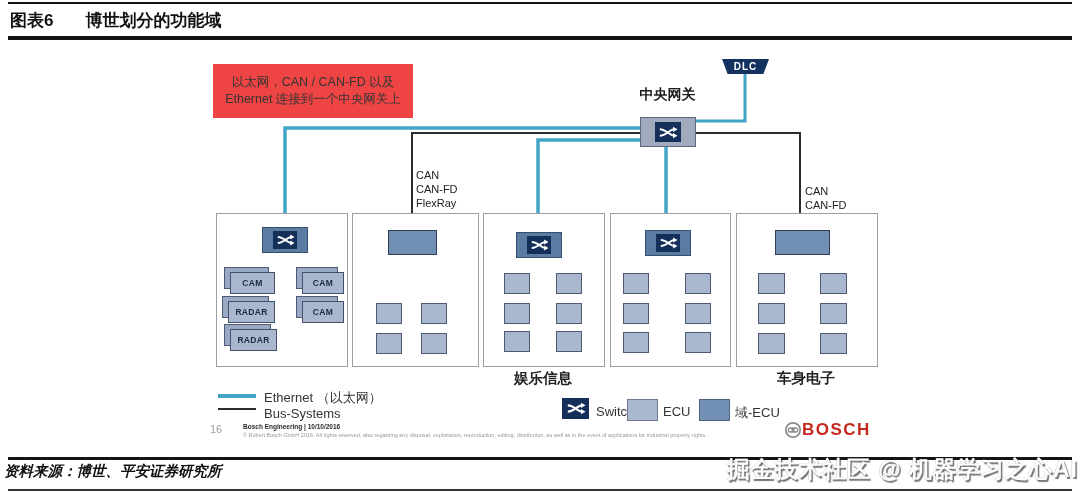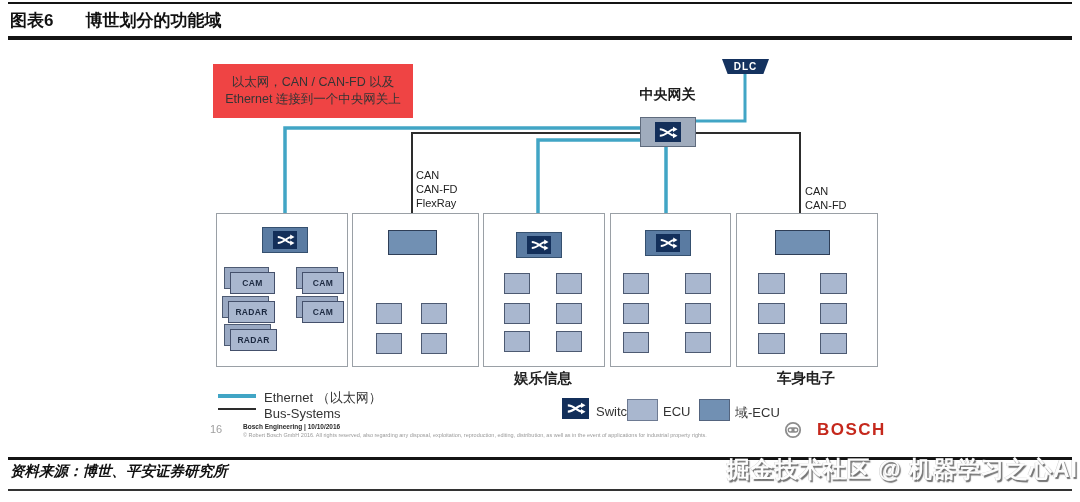--- a/index.html
+++ b/index.html
@@ -49,24 +49,24 @@
     font-size:8.5px;font-weight:bold;color:#1c2940;letter-spacing:0.3px;
   }
   
   .leg-text{position:absolute;font-size:13px;color:#333;z-index:3;}
   .leg-swatch{position:absolute;z-index:3;}
   .leg-box{position:absolute;z-index:3;}
   
   .pageno{position:absolute;left:210px;top:423px;font-size:11px;color:#a0a0a0;}
   .credit{position:absolute;left:243px;top:423px;font-size:6.5px;font-weight:bold;color:#2a2a2a;}
   .copyright{position:absolute;left:243px;top:432px;width:520px;font-size:5.5px;color:#9a9a9a;white-space:nowrap;overflow:hidden;}
-  .bosch{position:absolute;left:784px;top:420px;display:flex;align-items:center;gap:15px;z-index:3;}
+  .bosch{position:absolute;left:784px;top:420px;display:flex;align-items:center;gap:0;z-index:3;}
   .bosch-word{font-size:17px;font-weight:bold;color:#c5281c;letter-spacing:1.5px;}
   
-  .source{position:absolute;left:10px;top:462px;font-family:"Liberation Serif","DejaVu Serif",serif;font-style:italic;font-size:14.5px;font-weight:bold;color:#111;z-index:2;}
+  .source{position:absolute;left:4px;top:462px;font-family:"Liberation Serif","DejaVu Serif",serif;font-style:italic;font-size:14.5px;font-weight:bold;color:#111;z-index:2;}
   .watermark{
     position:absolute;right:2px;top:454px;font-size:23px;font-weight:bold;color:#fdfdfd;z-index:5;
     text-shadow:1.5px 1.5px 1px rgba(90,90,90,0.85),-0.5px -0.5px 0 rgba(130,130,130,0.4);
     letter-spacing:1px;white-space:nowrap;
   }
   svg.lines{position:absolute;left:0;top:0;z-index:1;}
 </style>
 </head>
 <body>
 

